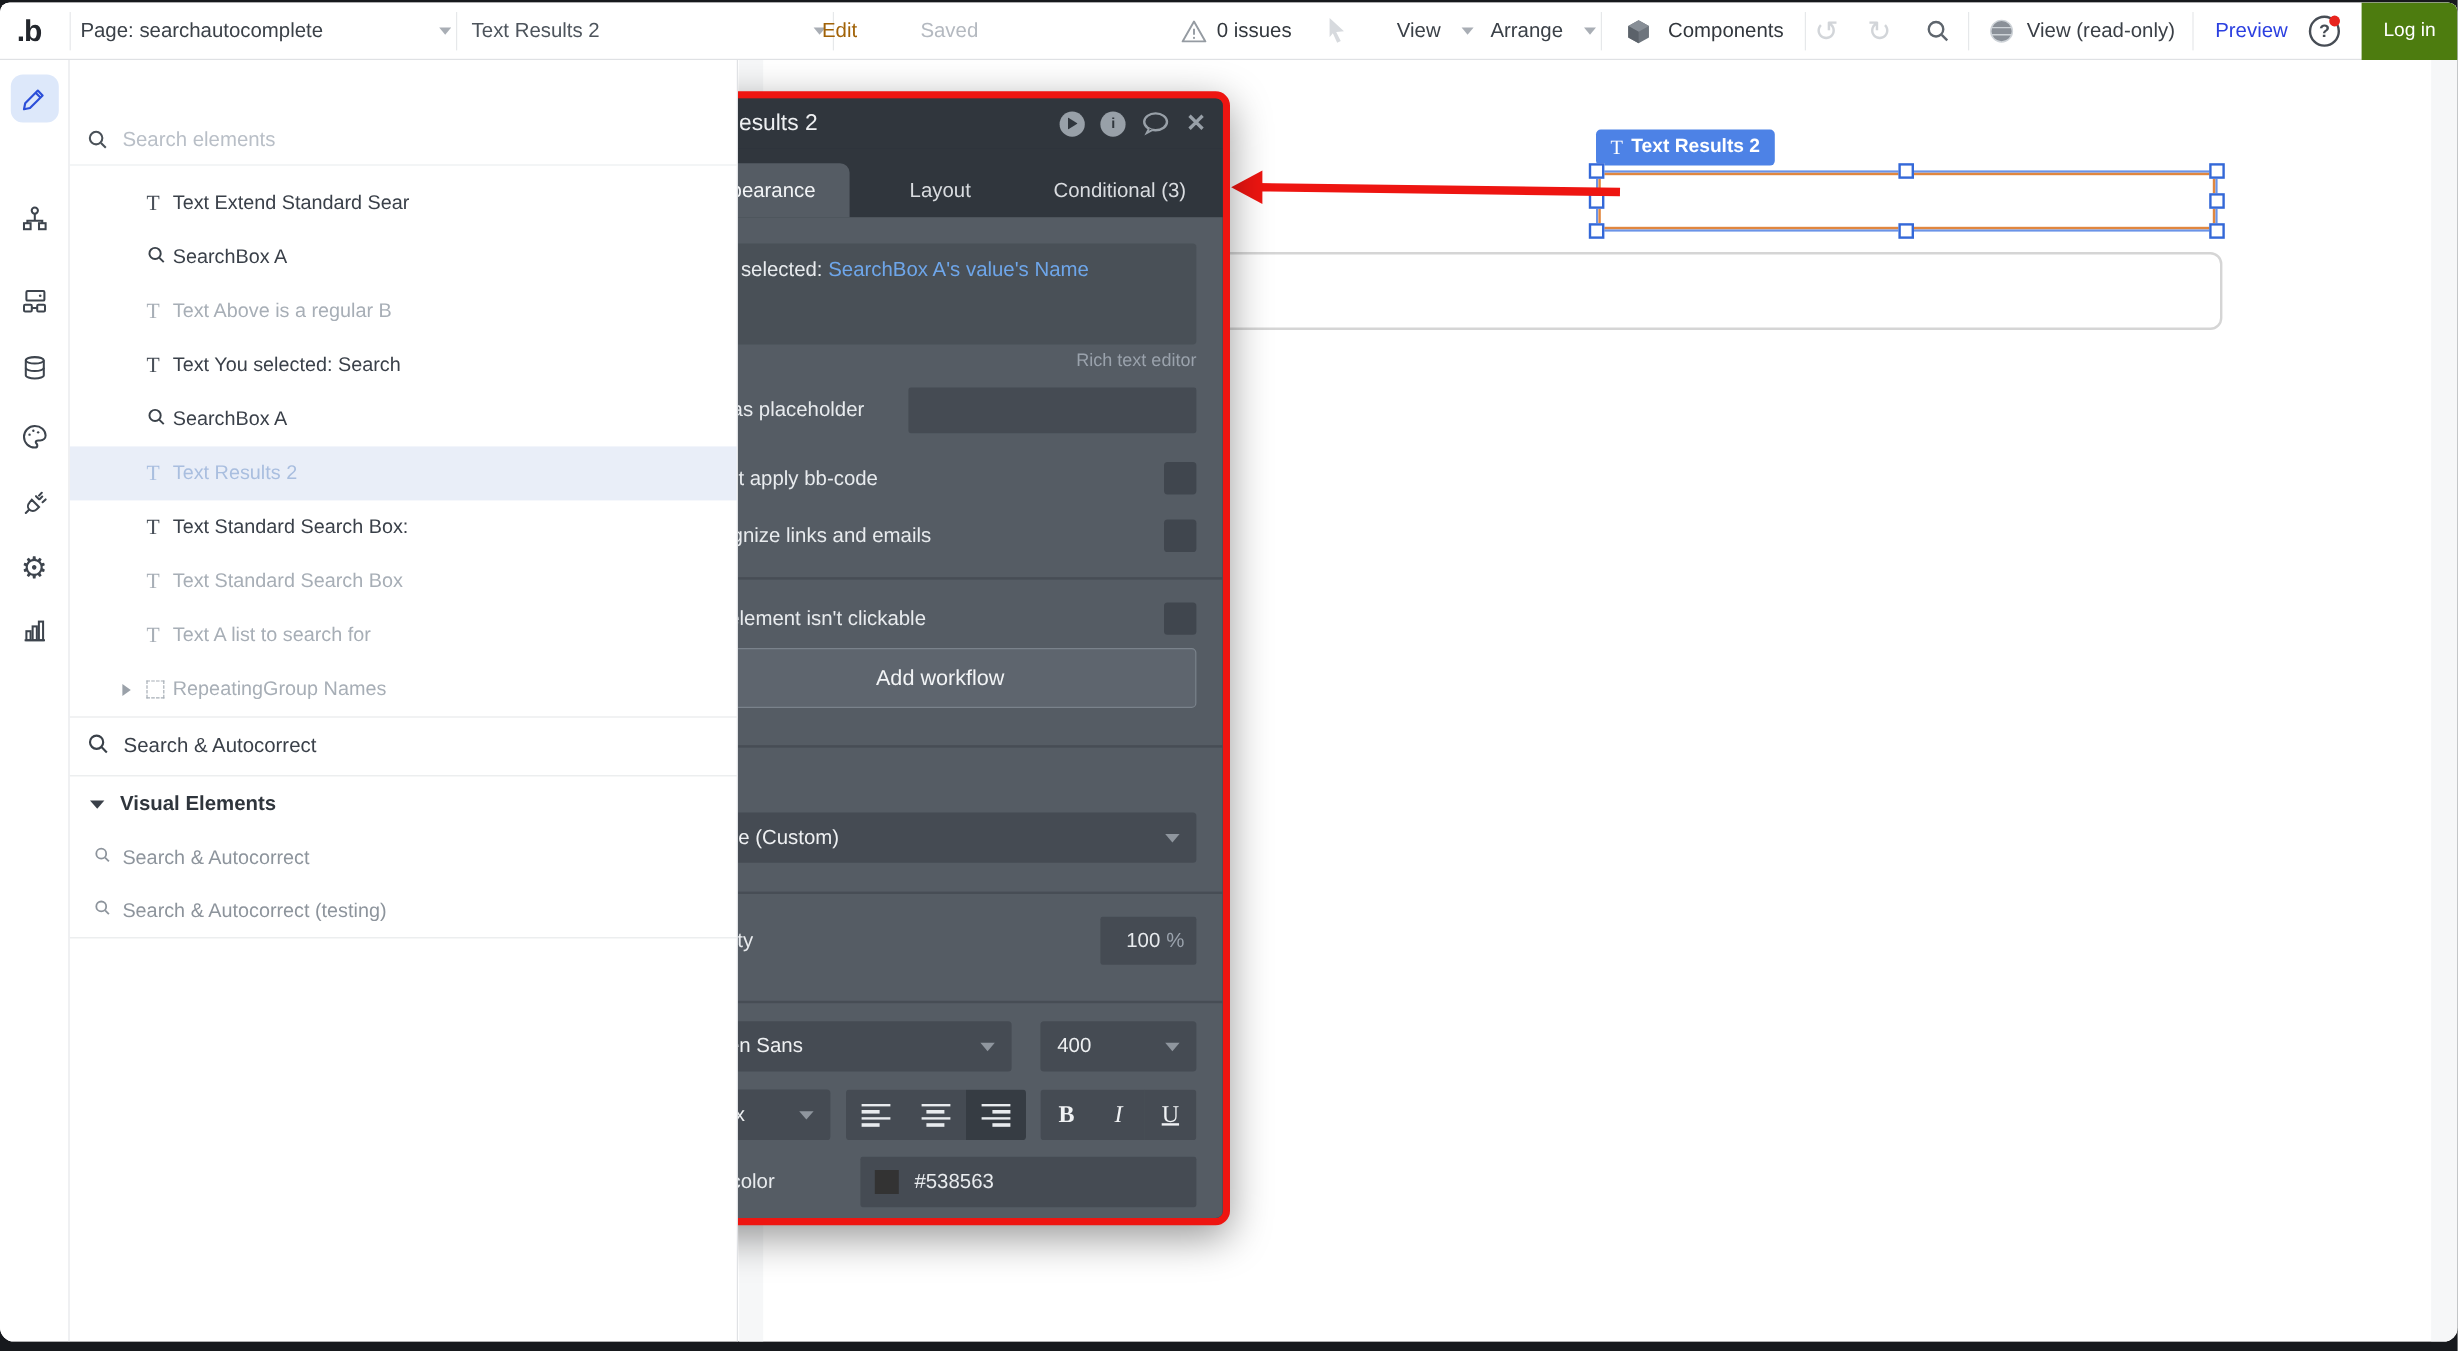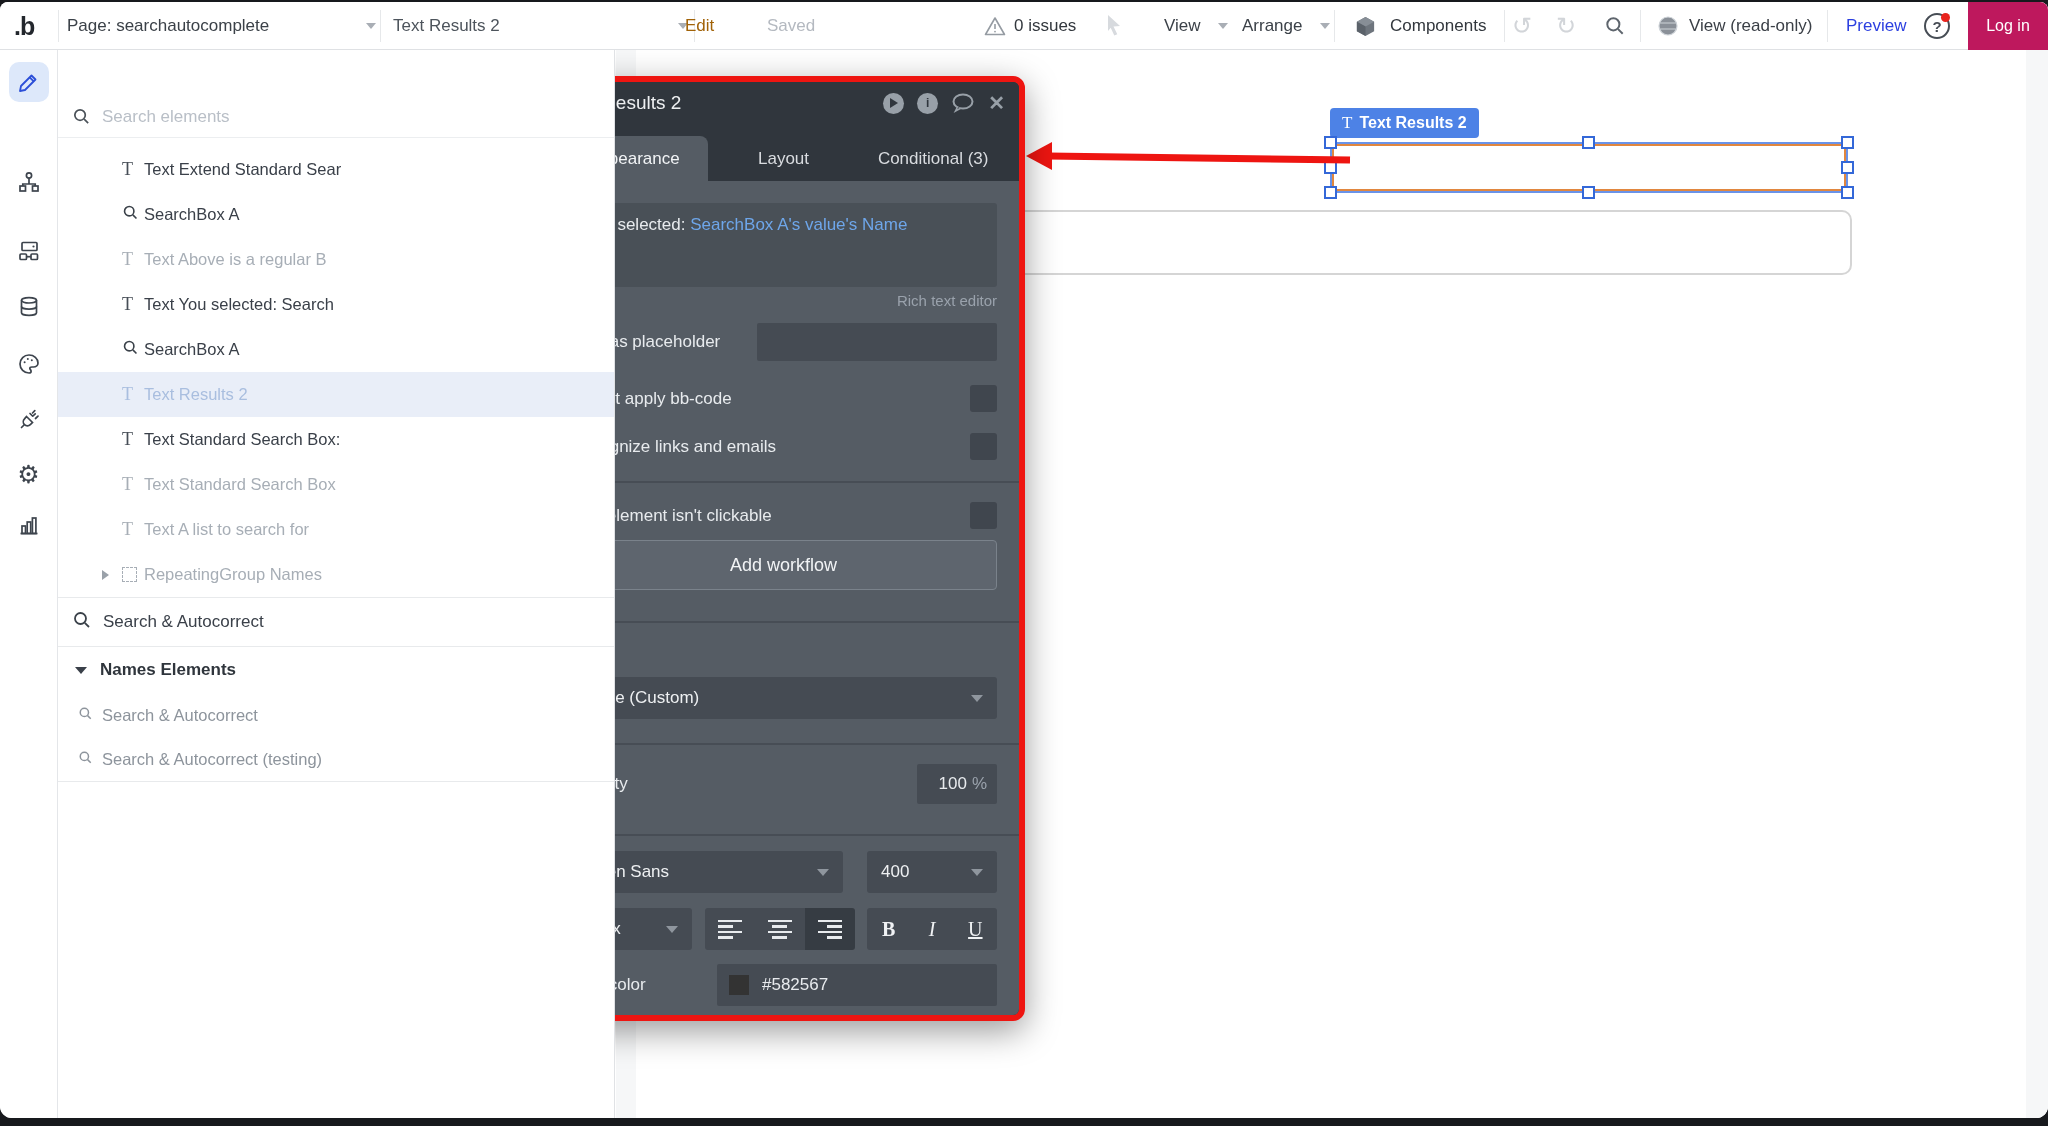--- a/index.html
+++ b/index.html
@@ -8,21 +8,21 @@
   .window { position:absolute; top:2px; left:0; right:0; bottom:8px; background:#fff; border-radius:8px 8px 12px 12px; overflow:hidden; }
 
   
   .topbar { position:absolute; top:0; left:0; right:0; height:48px; background:#fff; border-bottom:1px solid #dfe1e4; z-index:30; }
   .tb { position:absolute; top:0; height:48px; display:flex; align-items:center; color:#3b4148; font-size:17px; white-space:nowrap; }
   .tb-div { position:absolute; top:8px; height:32px; width:1px; background:#e6e8ea; }
   .logo { left:14px; font-weight:bold; font-size:25px; color:#23272d; letter-spacing:-1px; }
   .muted { color:#b4b9c0; }
   .chev { display:inline-block; width:0; height:0; border-left:5px solid transparent; border-right:5px solid transparent; border-top:6px solid #a9aeb5; margin-left:10px; }
   .blue-text { color:#2b3fe0; }
-  .login-btn { position:absolute; right:0; top:0; width:80px; height:48px; background:#be185d; color:#fff; font-size:16px; display:flex; align-items:center; justify-content:center; }
+  .login-btn { position:absolute; right:0; top:0; width:80px; height:48px; background:#4d7c0f; color:#fff; font-size:16px; display:flex; align-items:center; justify-content:center; }
   .help-circle { position:relative; width:26px; height:26px; border:2px solid #474d55; border-radius:50%; display:flex; align-items:center; justify-content:center; font-weight:bold; font-size:15px; color:#474d55; }
   .help-dot { position:absolute; top:-2px; right:-2px; width:9px; height:9px; background:#e8231d; border-radius:50%; }
   .ico { display:inline-flex; align-items:center; }
 
   
   .rail { position:absolute; top:48px; left:0; width:58px; bottom:0; background:#fff; border-right:1px solid #e4e6e9; z-index:25; }
   .rail-item { position:absolute; left:50%; transform:translateX(-50%); width:40px; height:40px; display:flex; align-items:center; justify-content:center; border-radius:10px; }
   .rail-item.active { background:#dde8fa; }
   .gear-glyph { font-size:25px; color:#3d444d; line-height:1; }
 
@@ -316,21 +316,21 @@
       <div class="section-row">
           <span class="mag"><svg width="20" height="20" viewBox="0 0 20 20" fill="none" stroke="currentColor" stroke-width="1.8">
               <circle cx="8.5" cy="8.5" r="5.5"></circle>
               <path d="M12.8 12.8L17 17"></path>
             </svg></span>
           <span>Search &amp; Autocorrect</span>
         </div>
       <div class="lp-divider"></div>
       <div class="group-hdr">
           <span class="caret-d"></span>
-          <span>Names Elements</span>
+          <span>Visual Elements</span>
         </div>
       <div class="group-row">
           <span class="mag"><svg width="15" height="15" viewBox="0 0 20 20" fill="none" stroke="currentColor" stroke-width="2">
               <circle cx="8.5" cy="8.5" r="5.5"></circle>
               <path d="M12.8 12.8L17 17"></path>
             </svg></span>
           <span>Search &amp; Autocorrect</span>
         </div>
       <div class="group-row">
           <span class="mag"><svg width="15" height="15" viewBox="0 0 20 20" fill="none" stroke="currentColor" stroke-width="2">
@@ -490,20 +490,20 @@
           <div class="biu-btn b">B</div>
           <div class="biu-btn i">I</div>
           <div class="biu-btn u">U</div>
         </div>
       </div>
 
       <div class="prow" style="margin-top:14px">
         <span>Font color</span>
         <div class="fc-input">
           <span class="fc-swatch"></span>
-          <span>#582567</span>
+          <span>#538563</span>
         </div>
       </div>
 
     </div>
   </div>
 
 </div>
 
 </body></html>

